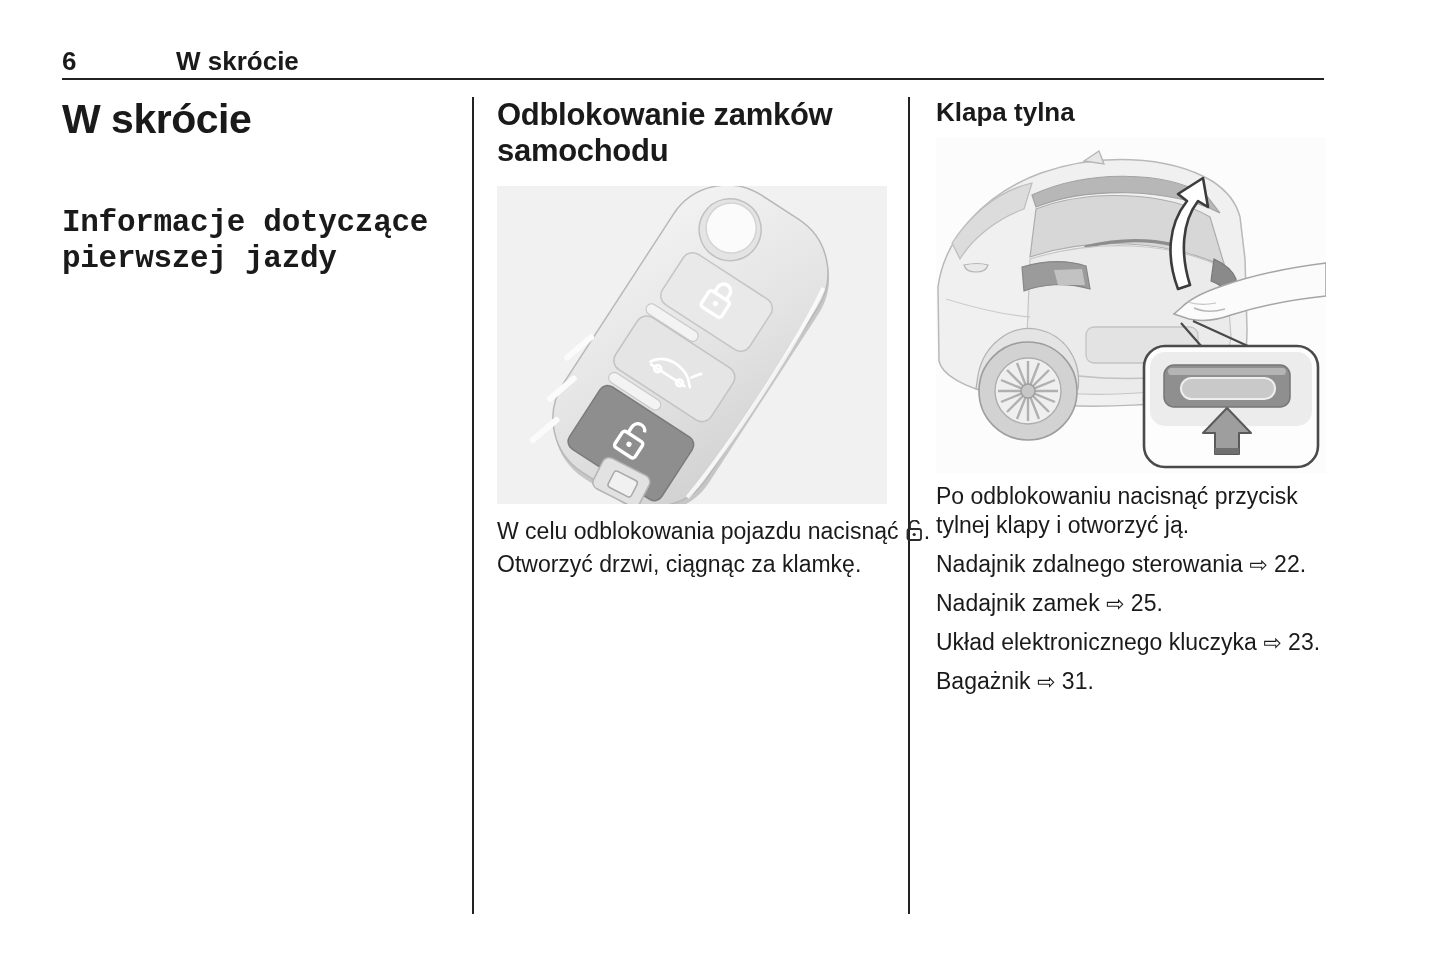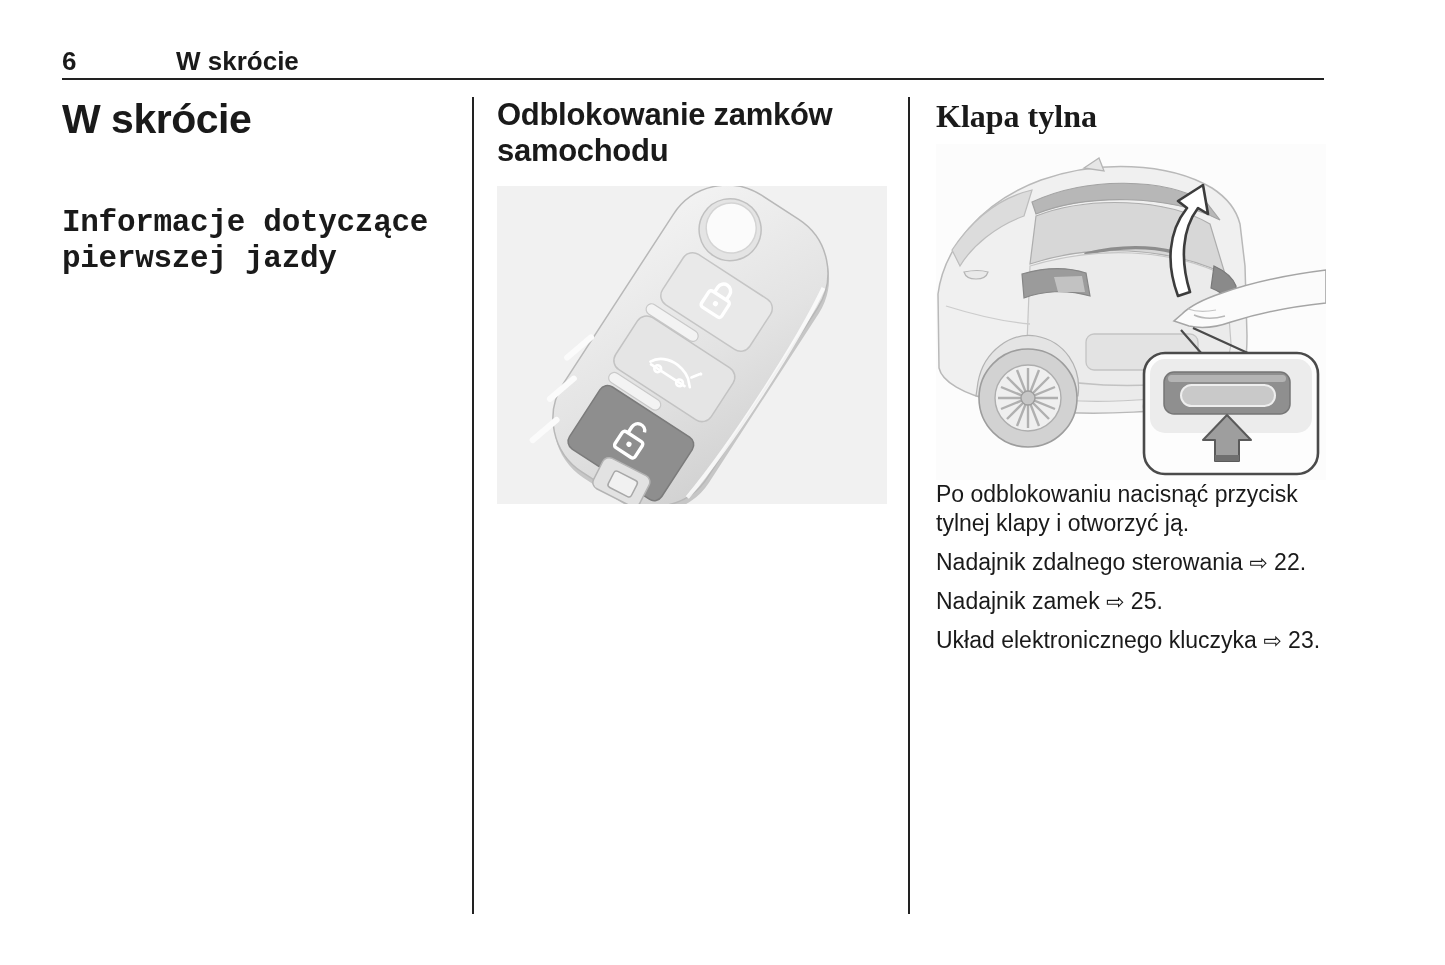--- a/index.html
+++ b/index.html
@@ -18,30 +18,30 @@
   .vrule.v2 { left:908px; }
 
   
   .col { position:absolute; top:97px; }
   .col1 { left:62px;  width:400px; }
   .col2 { left:497px; width:460px; }
   .col3 { left:936px; width:390px; }
 
   h1 { font-size:41px; font-weight:700; line-height:1.08; letter-spacing:-0.5px; }
   h2 { font-size:31px; font-weight:700; line-height:1.16; letter-spacing:-0.3px; }
-  h3 { font-size:32px; font-weight:700; line-height:1.2;font-family:Liberation Serif, serif; }
+  h3 { font-size:26px; font-weight:700; line-height:1.2; }
   .col1 h2 { margin-top:64px;font-family:Liberation Mono, monospace; }
 
   .figure { position:relative; overflow:hidden; }
   .fig-key { margin-top:17px; width:390px; height:318px; background:#f1f1f1; }
   .fig-car { margin-top:9px;  width:390px; height:336px; background:#fcfcfc; }
 
   p { font-size:23px; line-height:29px; margin-bottom:10px; }
   .col2 p:first-of-type { margin-top:13px; }
-  .col3 p:first-of-type { }
+  .col3 p:first-of-type { margin-top:9px; }
 
   .inline-icon { display:inline-block; vertical-align:-4px; }
   .ref-arrow { font-family:"DejaVu Sans",sans-serif; font-size:22px; }
 </style>
 </head>
 <body>
 
 <div class="page">
 
   <div class="pagenum">6</div>
@@ -112,20 +112,25 @@
           </g>
 
           <g transform="translate(16,150) rotate(-6)">
             <rect x="-26" y="-14" width="52" height="34" rx="7" fill="#e2e2e2" stroke="#b4b4b4" stroke-width="1.5"></rect>
             <rect x="-11" y="-5" width="26" height="18" rx="3" fill="#f1f1f1" stroke="#a8a8a8" stroke-width="1.5"></rect>
           </g>
         </g>
       </svg>
     </div>
 
+    <p><span>W celu odblokowania pojazdu nacisnąć </span><span class="inline-icon"><svg width="19" height="23" viewBox="0 0 19 23">
+            <path d="M 5,9 v-3.5 a4.6,4.6 0 0 1 9,-1.6" fill="none" stroke="#2a2a2a" stroke-width="1.8"></path>
+            <rect x="2.5" y="9" width="13.5" height="11" rx="2" fill="none" stroke="#2a2a2a" stroke-width="1.8"></rect>
+            <circle cx="9.2" cy="14.5" r="1.6" fill="#2a2a2a"></circle>
+          </svg></span><span>. Otworzyć drzwi, ciągnąc za klamkę.</span></p>
 
   </div>
 
   <div class="col col3">
     <h3>Klapa tylna</h3>
 
     <div class="figure fig-car">
       <svg width="390" height="336" viewBox="0 0 390 336">
 
         <path d="M 2,150 C 8,104 45,58 105,36 C 162,16 232,18 276,44 C 293,55 301,68 304,80 L 309,122 L 311,192 C 311,216 307,236 300,246 L 284,258 C 238,268 158,272 108,267 L 58,257 C 28,250 6,238 3,224 Z" fill="#f0f0f0" stroke="#b9b9b9" stroke-width="1.5"></path>
@@ -194,15 +199,16 @@
     </div>
 
     <p>Po odblokowaniu nacisnąć przycisk tylnej klapy i otworzyć ją.</p>
 
     <p><span>Nadajnik zdalnego sterowania</span> <span class="ref-arrow">⇨</span> <span>22.</span></p>
 
     <p><span>Nadajnik zamek</span> <span class="ref-arrow">⇨</span> <span>25.</span></p>
 
     <p><span>Układ elektronicznego kluczyka</span> <span class="ref-arrow">⇨</span> <span>23.</span></p>
 
+    <p><span>Bagażnik</span> <span class="ref-arrow">⇨</span> <span>31.</span></p>
   </div>
 
 </div>
 
 </body></html>

